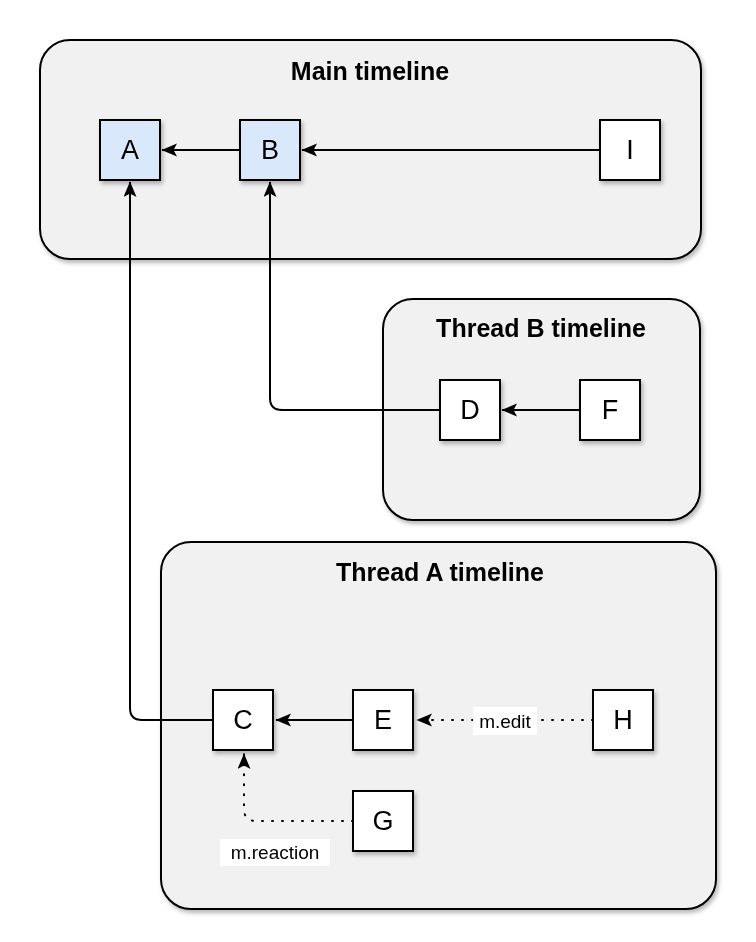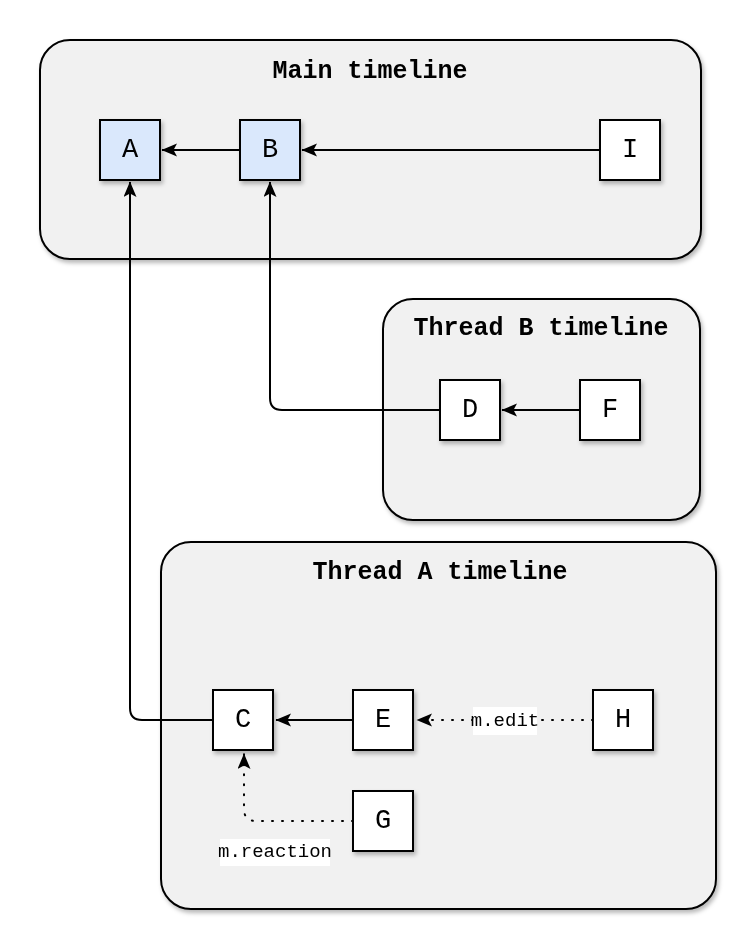--- a/index.html
+++ b/index.html
@@ -1,21 +1,21 @@
 <!DOCTYPE html>
 <html><head>
 <meta charset="utf-8">
 <style>
   html, body { margin: 0; padding: 0; background: #ffffff; }
   .page {
     position: relative;
     width: 756px;
     height: 942px;
     background: #ffffff;
-    font-family: Liberation Mono, monospace;
+    font-family: Liberation Sans, sans-serif;
     overflow: hidden;
   }
   svg { display: block; }
 
   .container-box {
     stroke: #000000;
     stroke-width: 2;
     filter: drop-shadow(2px 3px 2px rgba(0,0,0,0.28));
   }
   .node-box {

